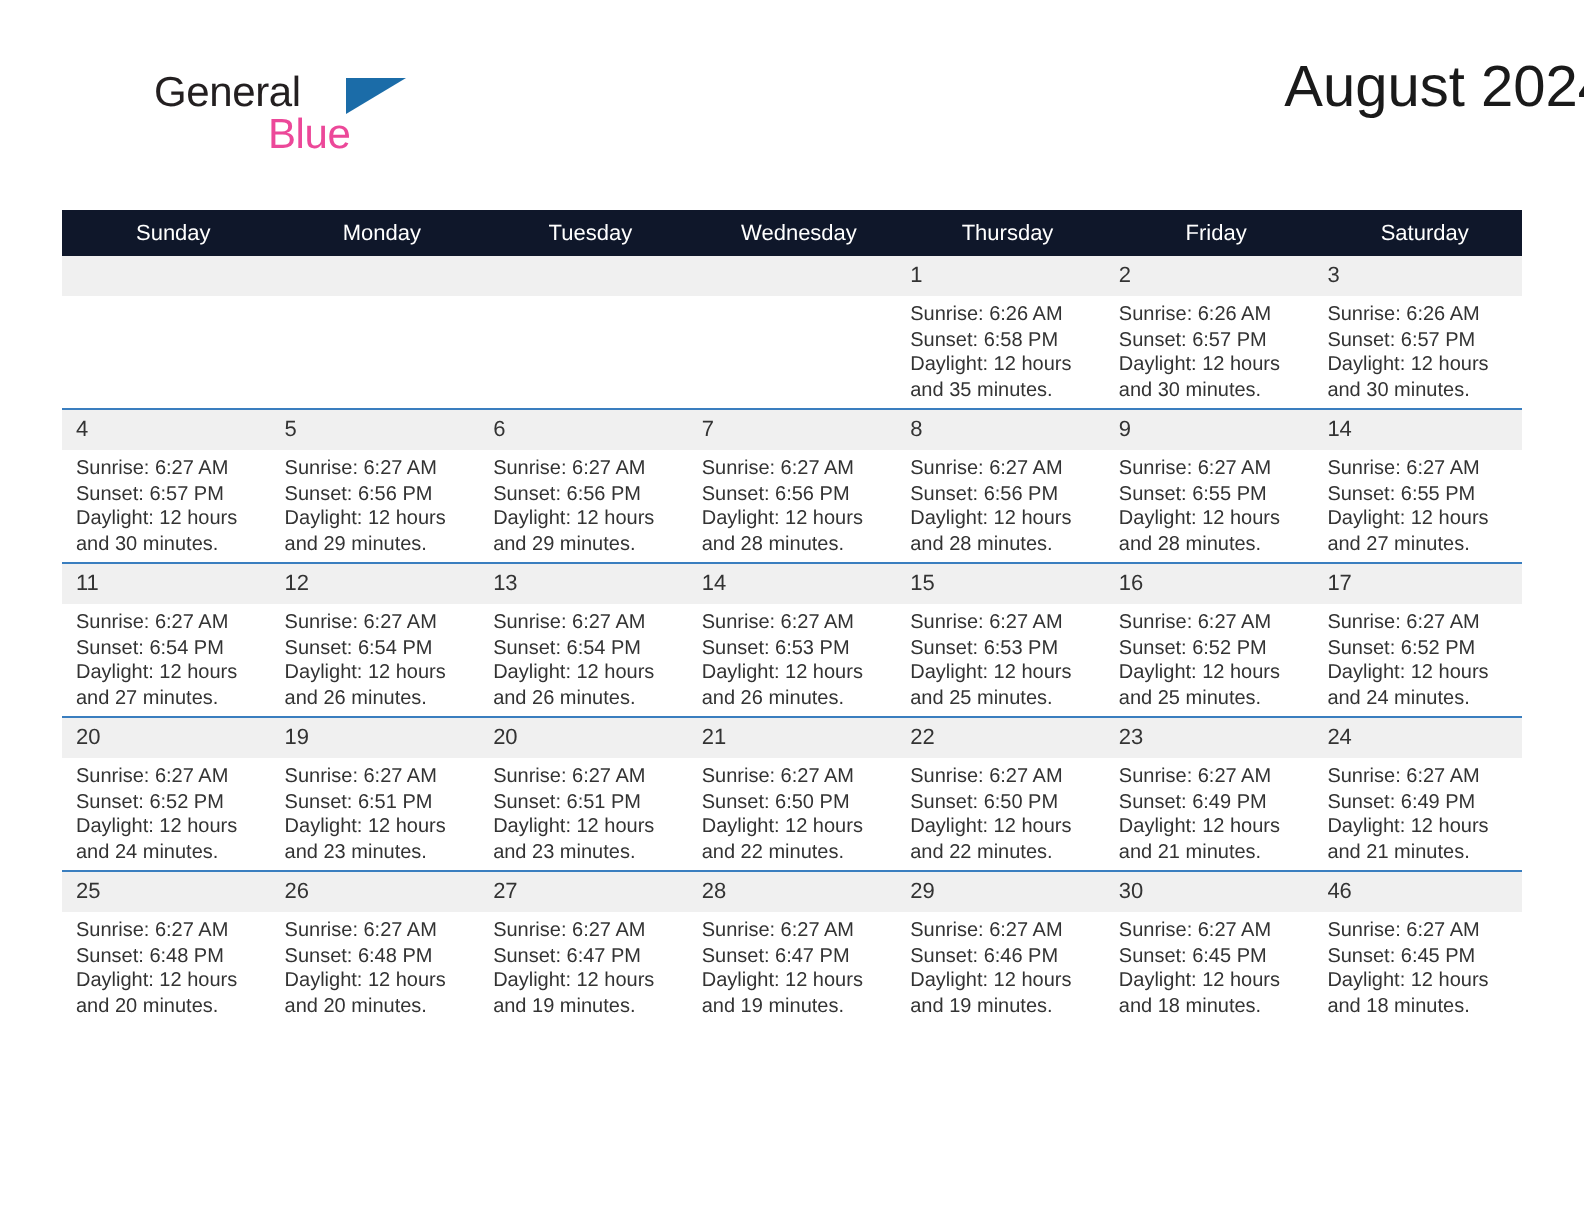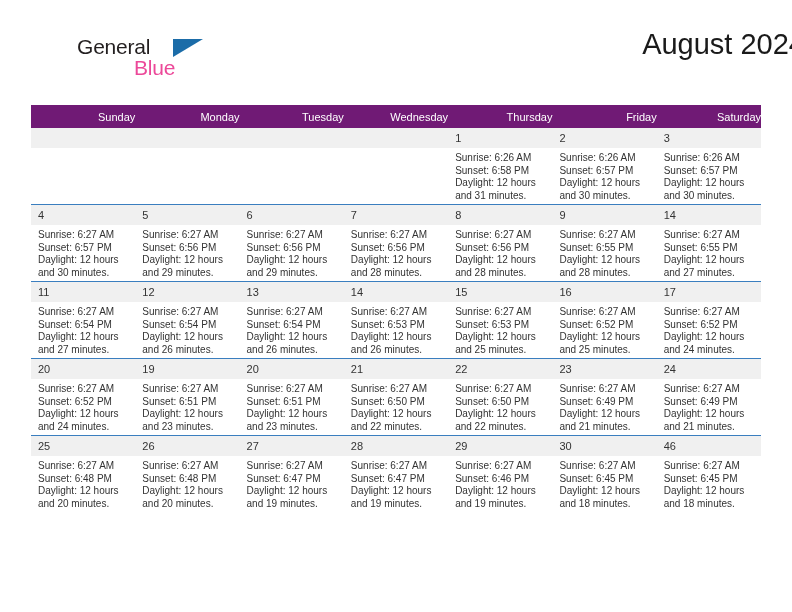--- a/index.html
+++ b/index.html
@@ -90,25 +90,25 @@
   
   .calendar {
     position: absolute;
     left: 31px;
     top: 105px;
     width: 730px;
     border-collapse: collapse;
     table-layout: fixed;
   }
   .calendar th {
-    background: #701a75;
+    background: #0f172a;
     color: #ffffff;
     font-size: 11px;
     font-weight: normal;
-    text-align: right;
+    text-align: center;
     padding: 5px 0 5px 7px;
     height: 13px;
     border: none;
   }
   .calendar td {
     width: 104.28px;
     height: 76px;
     vertical-align: top;
     padding: 0;
     border: none;
@@ -186,21 +186,21 @@
             <span class="daynum"></span>
           </td>
           <td class="empty">
             <span class="daynum"></span>
           </td>
           <td class="">
             <span class="daynum">1</span>
             <div class="details">
               <div>Sunrise: 6:26 AM</div>
               <div>Sunset: 6:58 PM</div>
-              <div class="daylight-line">Daylight: 12 hours and 31 minutes.</div>
+              <div class="daylight-line">Daylight: 12 hours and 35 minutes.</div>
             </div>
           </td>
           <td class="">
             <span class="daynum">2</span>
             <div class="details">
               <div>Sunrise: 6:26 AM</div>
               <div>Sunset: 6:57 PM</div>
               <div class="daylight-line">Daylight: 12 hours and 30 minutes.</div>
             </div>
           </td>

